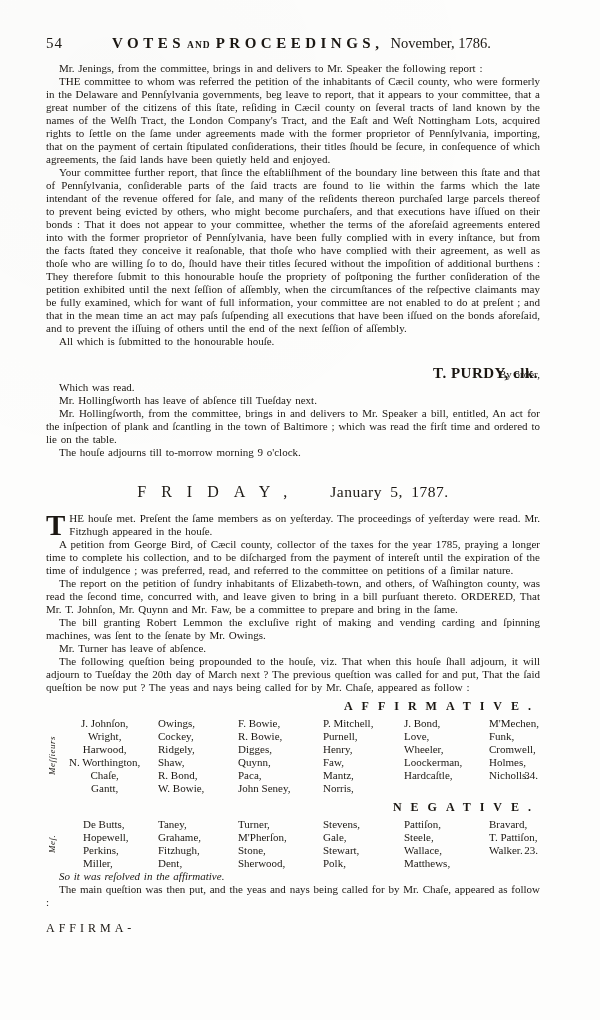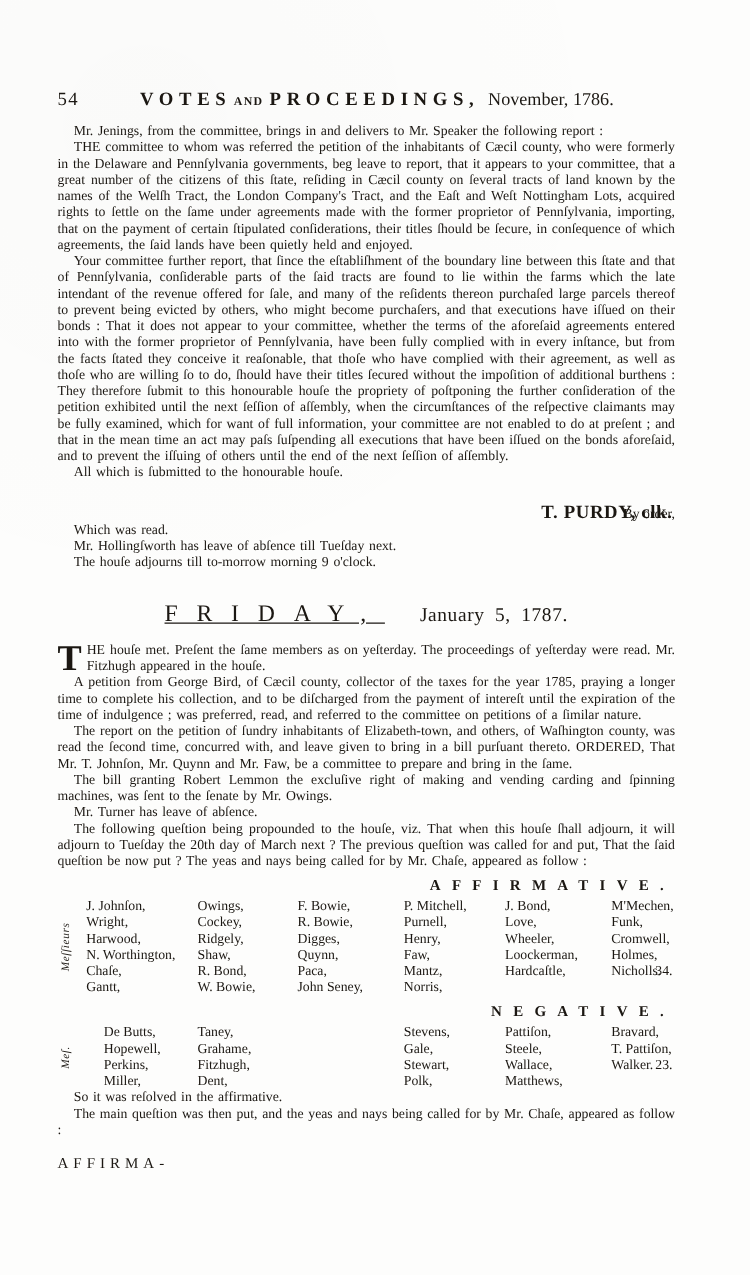--- a/index.html
+++ b/index.html
@@ -12,45 +12,45 @@
   }
   .page{
     box-sizing:border-box;width:582px;height:1020px;
     padding:34px 42px 0 46px;position:relative;
     background:
       radial-gradient(circle at 20% 10%, rgba(0,0,0,0.012), transparent 40%),
       #fdfdfc;
   }
   .pageheader{display:flex;align-items:baseline;margin-bottom:10px;}
   .pagenum{font-size:15px;letter-spacing:1px;}
-  .titlewrap{flex:1;text-align:center;white-space:nowrap;margin-top:37px;}
+  .titlewrap{flex:1;text-align:center;white-space:nowrap;}
   .tcaps{font-size:15px;letter-spacing:4.5px;font-weight:bold;}
   .tand{font-size:9.5px;letter-spacing:1px;margin:0 1px 0 -2px;font-weight:bold;}
   .tdate{font-size:14.5px;margin-left:3px;}
   p.bp{margin:0;font-size:11px;line-height:13px;text-align:justify;text-indent:13px;word-spacing:1px;}
   p.nodent{text-indent:0;}
   .center{text-align:center;text-indent:0;}
   .byorder-row{position:relative;font-size:11px;line-height:13px;text-align:right;margin-top:20px;}
   .clerk{position:absolute;right:2px;top:-1px;font-size:15px;letter-spacing:0.5px;font-weight:bold;}
   .adjourn{margin-top:3px;}
   .day-heading{text-align:center;margin:24px 0 11px;white-space:nowrap;}
-  .day-caps{font-size:19px;letter-spacing:15px;text-decoration:underline;}
+  .day-caps{font-size:16px;letter-spacing:15px;}
   .day-date{font-size:15.5px;margin-left:24px;letter-spacing:0.5px;word-spacing:4px;}
   .dropcap{float:left;font-size:29px;line-height:24px;padding:1px 4px 0 0;font-weight:bold;}
   .vote-heading{text-align:right;font-size:12px;letter-spacing:9px;text-indent:9px;margin:5px 0 3px;font-weight:bold;}
   .vote-table{position:relative;font-size:11px;line-height:13px;}
   .vote-table .vcol{position:absolute;top:0;white-space:nowrap;}
   .vote-table .vcol div{height:13px;}
   .side-label{
     position:absolute;left:0;top:0;bottom:0;
     writing-mode:vertical-rl;transform:rotate(180deg);
     text-align:center;font-size:9px;font-style:italic;letter-spacing:0.5px;
   }
   .vote-count{position:absolute;right:2px;font-size:11px;}
-  .resolution{margin-top:2px;}
+  .resolution{margin-top:2px;font-style:italic;}
   .mainq{margin-top:3px;}
   .catchword{text-align:left;font-size:12px;letter-spacing:4px;margin-top:12px;}
 </style>
 </head>
 <body>
 
 <div class="page">
 
   <header class="pageheader">
     <span class="pagenum">54</span>
@@ -66,20 +66,21 @@
     <p class="bp">Mr. Jenings, from the committee, brings in and delivers to Mr. Speaker the following report :</p>
     <p class="bp">THE committee to whom was referred the petition of the inhabitants of Cæcil county, who were formerly in the Delaware and Pennſylvania governments, beg leave to report, that it appears to your committee, that a great number of the citizens of this ſtate, reſiding in Cæcil county on ſeveral tracts of land known by the names of the Welſh Tract, the London Company's Tract, and the Eaſt and Weſt Nottingham Lots, acquired rights to ſettle on the ſame under agreements made with the former proprietor of Pennſylvania, importing, that on the payment of certain ſtipulated conſiderations, their titles ſhould be ſecure, in conſequence of which agreements, the ſaid lands have been quietly held and enjoyed.</p>
     <p class="bp">Your committee further report, that ſince the eſtabliſhment of the boundary line between this ſtate and that of Pennſylvania, conſiderable parts of the ſaid tracts are found to lie within the farms which the late intendant of the revenue offered for ſale, and many of the reſidents thereon purchaſed large parcels thereof to prevent being evicted by others, who might become purchaſers, and that executions have iſſued on their bonds : That it does not appear to your committee, whether the terms of the aforeſaid agreements entered into with the former proprietor of Pennſylvania, have been fully complied with in every inſtance, but from the facts ſtated they conceive it reaſonable, that thoſe who have complied with their agreement, as well as thoſe who are willing ſo to do, ſhould have their titles ſecured without the impoſition of additional burthens : They therefore ſubmit to this honourable houſe the propriety of poſtponing the further conſideration of the petition exhibited until the next ſeſſion of aſſembly, when the circumſtances of the reſpective claimants may be fully examined, which for want of full information, your committee are not enabled to do at preſent ; and that in the mean time an act may paſs ſuſpending all executions that have been iſſued on the bonds aforeſaid, and to prevent the iſſuing of others until the end of the next ſeſſion of aſſembly.</p>
     <p class="bp">All which is ſubmitted to the honourable houſe.</p>
     <div class="byorder-row">
       <span>By order,</span>
       <span class="clerk">T. PURDY, clk.</span>
     </div>
     <p class="bp">Which was read.</p>
     <p class="bp">Mr. Hollingſworth has leave of abſence till Tueſday next.</p>
+    <p class="bp">Mr. Hollingſworth, from the committee, brings in and delivers to Mr. Speaker a bill, entitled, An act for the inſpection of plank and ſcantling in the town of Baltimore ; which was read the firſt time and ordered to lie on the table.</p>
     <p class="bp center adjourn">The houſe adjourns till to-morrow morning 9 o'clock.</p>
   </section>
 
   <section>
     <div class="day-heading">
       <span class="day-caps">FRIDAY,</span>
       <span class="day-date">January 5, 1787.</span>
     </div>
 
     <p class="bp nodent">
@@ -88,21 +89,21 @@
     </p>
     <p class="bp">A petition from George Bird, of Cæcil county, collector of the taxes for the year 1785, praying a longer time to complete his collection, and to be diſcharged from the payment of intereſt until the expiration of the time of indulgence ; was preferred, read, and referred to the committee on petitions of a ſimilar nature.</p>
     <p class="bp">The report on the petition of ſundry inhabitants of Elizabeth-town, and others, of Waſhington county, was read the ſecond time, concurred with, and leave given to bring in a bill purſuant thereto.  ORDERED, That Mr. T. Johnſon, Mr. Quynn and Mr. Faw, be a committee to prepare and bring in the ſame.</p>
     <p class="bp">The bill granting Robert Lemmon the excluſive right of making and vending carding and ſpinning machines, was ſent to the ſenate by Mr. Owings.</p>
     <p class="bp">Mr. Turner has leave of abſence.</p>
     <p class="bp">The following queſtion being propounded to the houſe, viz. That when this houſe ſhall adjourn, it will adjourn to Tueſday the 20th day of March next ?  The previous queſtion was called for and put, That the ſaid queſtion be now put ?  The yeas and nays being called for by Mr. Chaſe, appeared as follow :</p>
 
     <div class="vote-heading">AFFIRMATIVE.</div>
     <div class="vote-table" style="height:78px;">
       <div class="side-label">Meſſieurs</div>
-      <div class="vcol" style="left:23px;">
+      <div class="vcol" style="left:23px;text-align:center;">
           <div>J. Johnſon,</div>
           <div>Wright,</div>
           <div>Harwood,</div>
           <div>N. Worthington,</div>
           <div>Chaſe,</div>
           <div>Gantt,</div>
         </div>
       <div class="vcol" style="left:112px;">
           <div>Owings,</div>
           <div>Cockey,</div>
@@ -152,20 +153,26 @@
           <div>Hopewell,</div>
           <div>Perkins,</div>
           <div>Miller,</div>
         </div>
       <div class="vcol" style="left:112px;">
           <div>Taney,</div>
           <div>Grahame,</div>
           <div>Fitzhugh,</div>
           <div>Dent,</div>
         </div>
+      <div class="vcol" style="left:192px;">
+          <div>Turner,</div>
+          <div>M'Pherſon,</div>
+          <div>Stone,</div>
+          <div>Sherwood,</div>
+        </div>
       <div class="vcol" style="left:277px;">
           <div>Stevens,</div>
           <div>Gale,</div>
           <div>Stewart,</div>
           <div>Polk,</div>
         </div>
       <div class="vcol" style="left:358px;">
           <div>Pattiſon,</div>
           <div>Steele,</div>
           <div>Wallace,</div>

